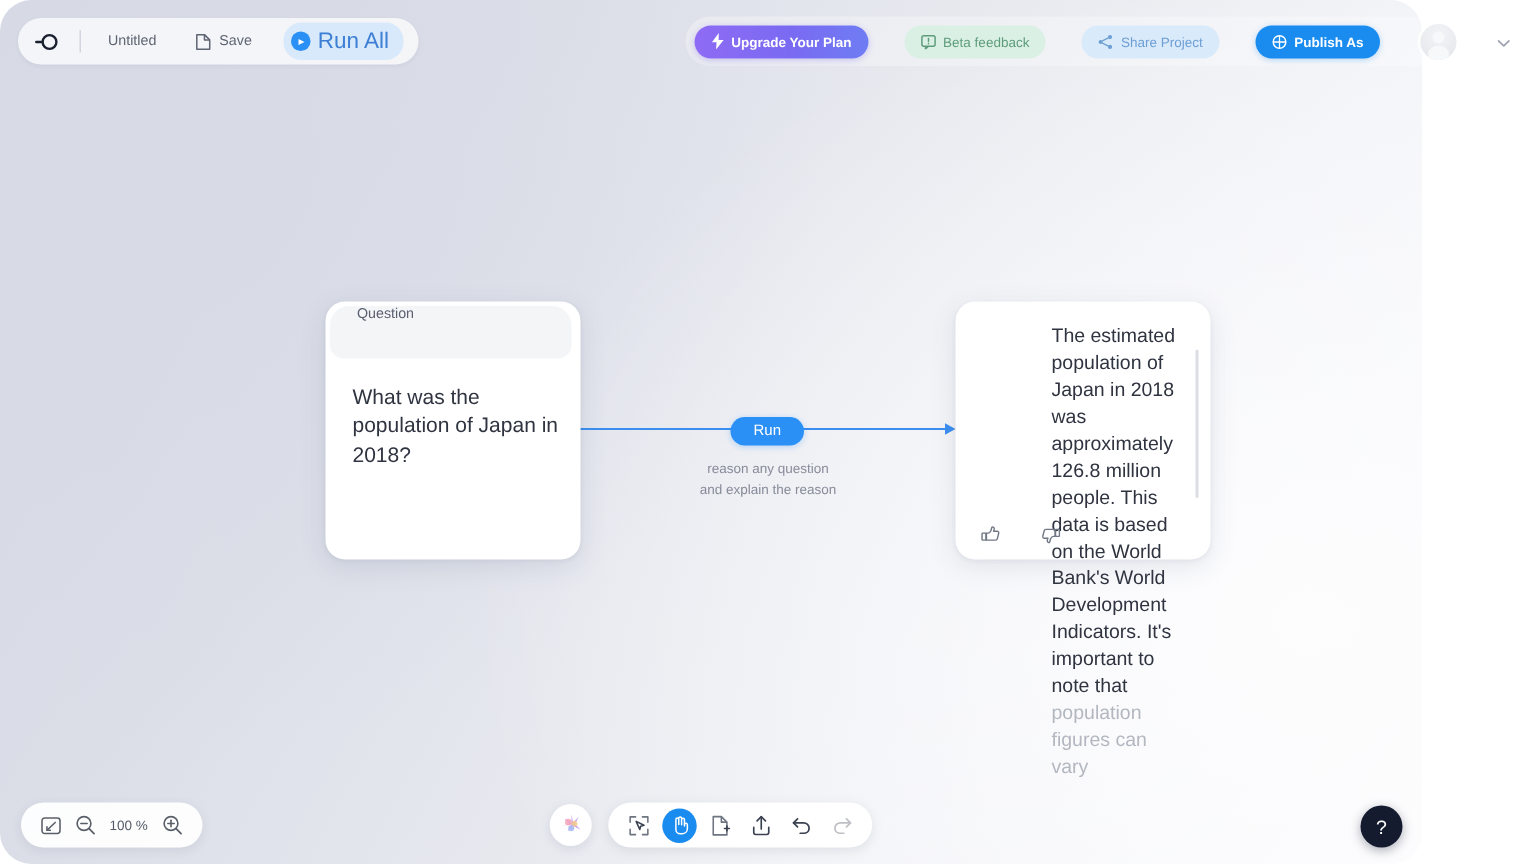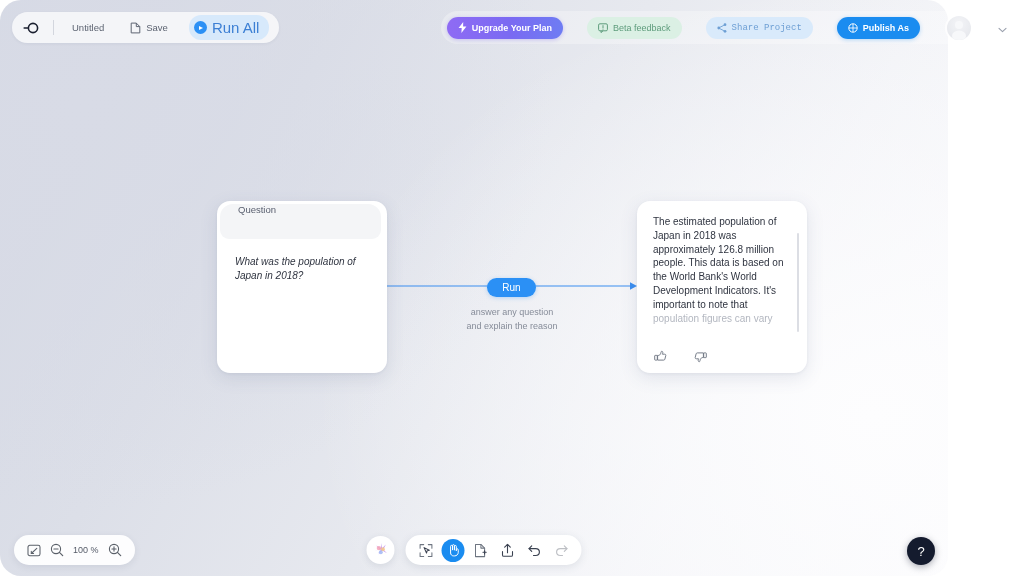--- a/index.html
+++ b/index.html
@@ -95,21 +95,21 @@
     white-space: nowrap;
   }
   .pill svg { display: block; flex: 0 0 auto; }
   .pill-upgrade {
     background: linear-gradient(96deg,#8f6bf4 0%,#7a6af2 55%,#6e7df3 100%);
     color: #ffffff;
     font-weight: bold;
     box-shadow: 0 1px 4px rgba(120,100,240,0.32);
   }
   .pill-beta { background: #dbf0e4; color: #5e9c7c; }
-  .pill-share { background: #d9eafb; color: #6d9fd4; font-family: Liberation Mono, monospace; }
+  .pill-share { background: #d9eafb; color: #6d9fd4; }
   .pill-publish {
     background: #1a8cf0; color: #ffffff; font-weight: bold;
     box-shadow: 0 1px 4px rgba(26,140,240,0.30);
   }
   .avatar {
     width: 24px; height: 24px; border-radius: 50%;
     background: radial-gradient(circle at 50% 32%, #f3f4f7 0%, #e3e5ea 100%);
     display: flex; align-items: flex-end; justify-content: center;
     overflow: hidden;
     margin-left: 3px;
@@ -131,33 +131,33 @@
     border-radius: 13px 13px 9px 9px;
     display: flex; 
     padding-left: 18px;
     margin: 3px 6px 0 3px;
   }
   .node-header-title {
     font-size: 9.5px; color: #5a6070;
   }
   .node-body {
     padding: 16px 2px 0 18px;
-    font-size: 10px;
+    font-size: 14px;
     line-height: 1.38;
     color: #2f3440;
-    font-style: italic;
   }
 
   #answer-node { left: 637px; top: 201px; width: 170px; height: 172px; }
   .answer-body {
     position: relative;
     padding: 14px 22px 0 16px;
-    font-size: 10px;
+    font-size: 13px;
     line-height: 1.38;
     color: #2f3440;
+    margin-left: 48px;
   }
   .answer-body p { margin: 0; }
   .answer-fade {
     color: #b3b7c0;
   }
   .answer-scrollbar {
     position: absolute;
     right: 8px; top: 32px;
     width: 2.5px; height: 99px;
     border-radius: 2px;
@@ -335,21 +335,21 @@
   </div>
 
   <svg class="connector">
     <line x1="0" y1="7" x2="244" y2="7" stroke="#3b8ef0" stroke-width="1.2"></line>
     <path d="M244 3.2 L251 7 L244 10.8 Z" fill="#3b8ef0"></path>
   </svg>
   <div class="run-chip">
     <span>Run</span>
   </div>
   <div class="run-caption">
-    <div>answer any question</div>
+    <div>reason any question</div>
     <div>and explain the reason</div>
   </div>
 
   <div class="node" id="question-node">
     <div class="node-header">
       <span class="node-header-title">Question</span>
     </div>
     <div class="node-body">What was the population of Japan in 2018?</div>
   </div>
 

